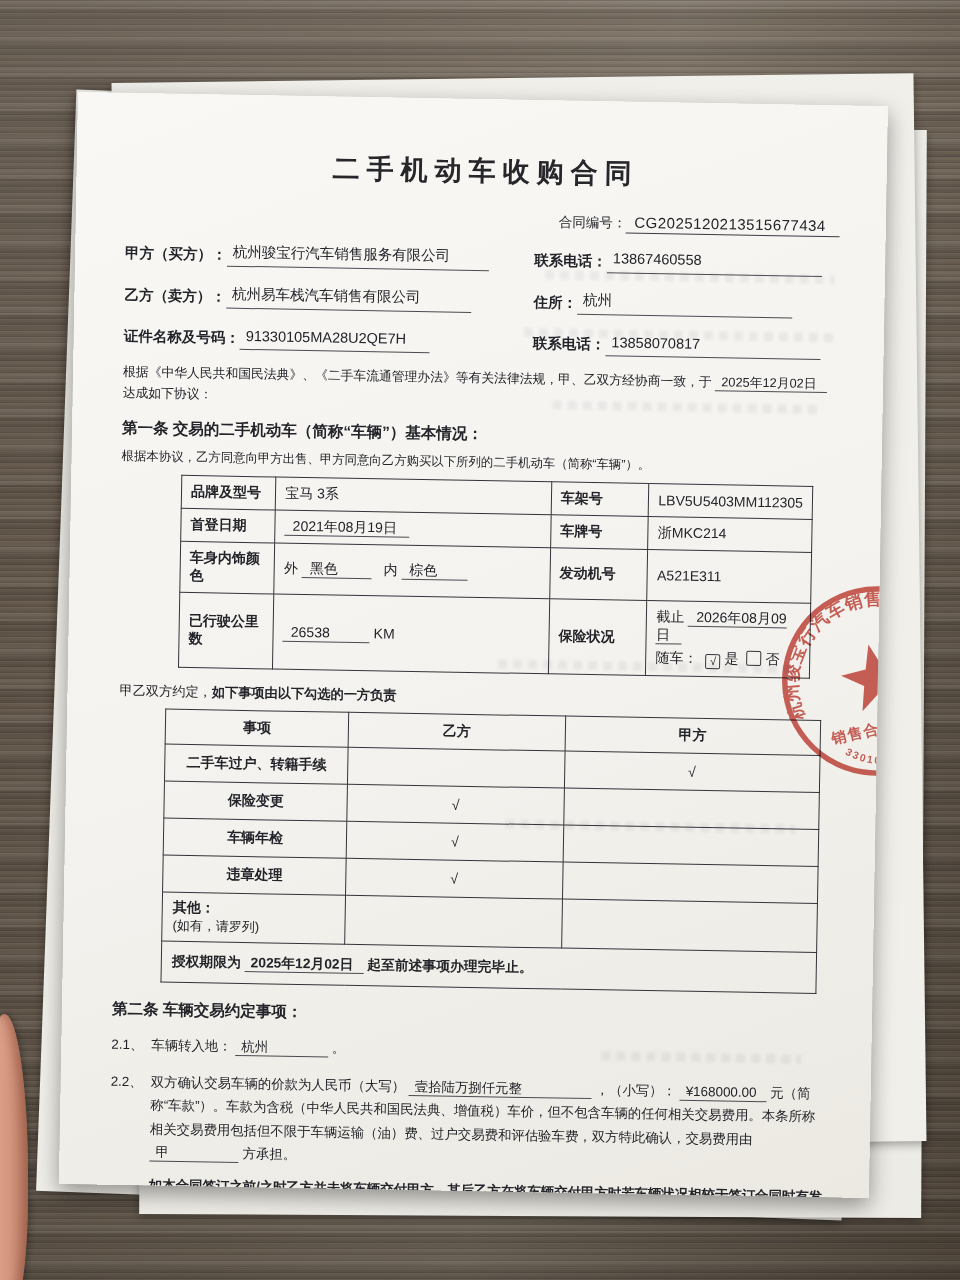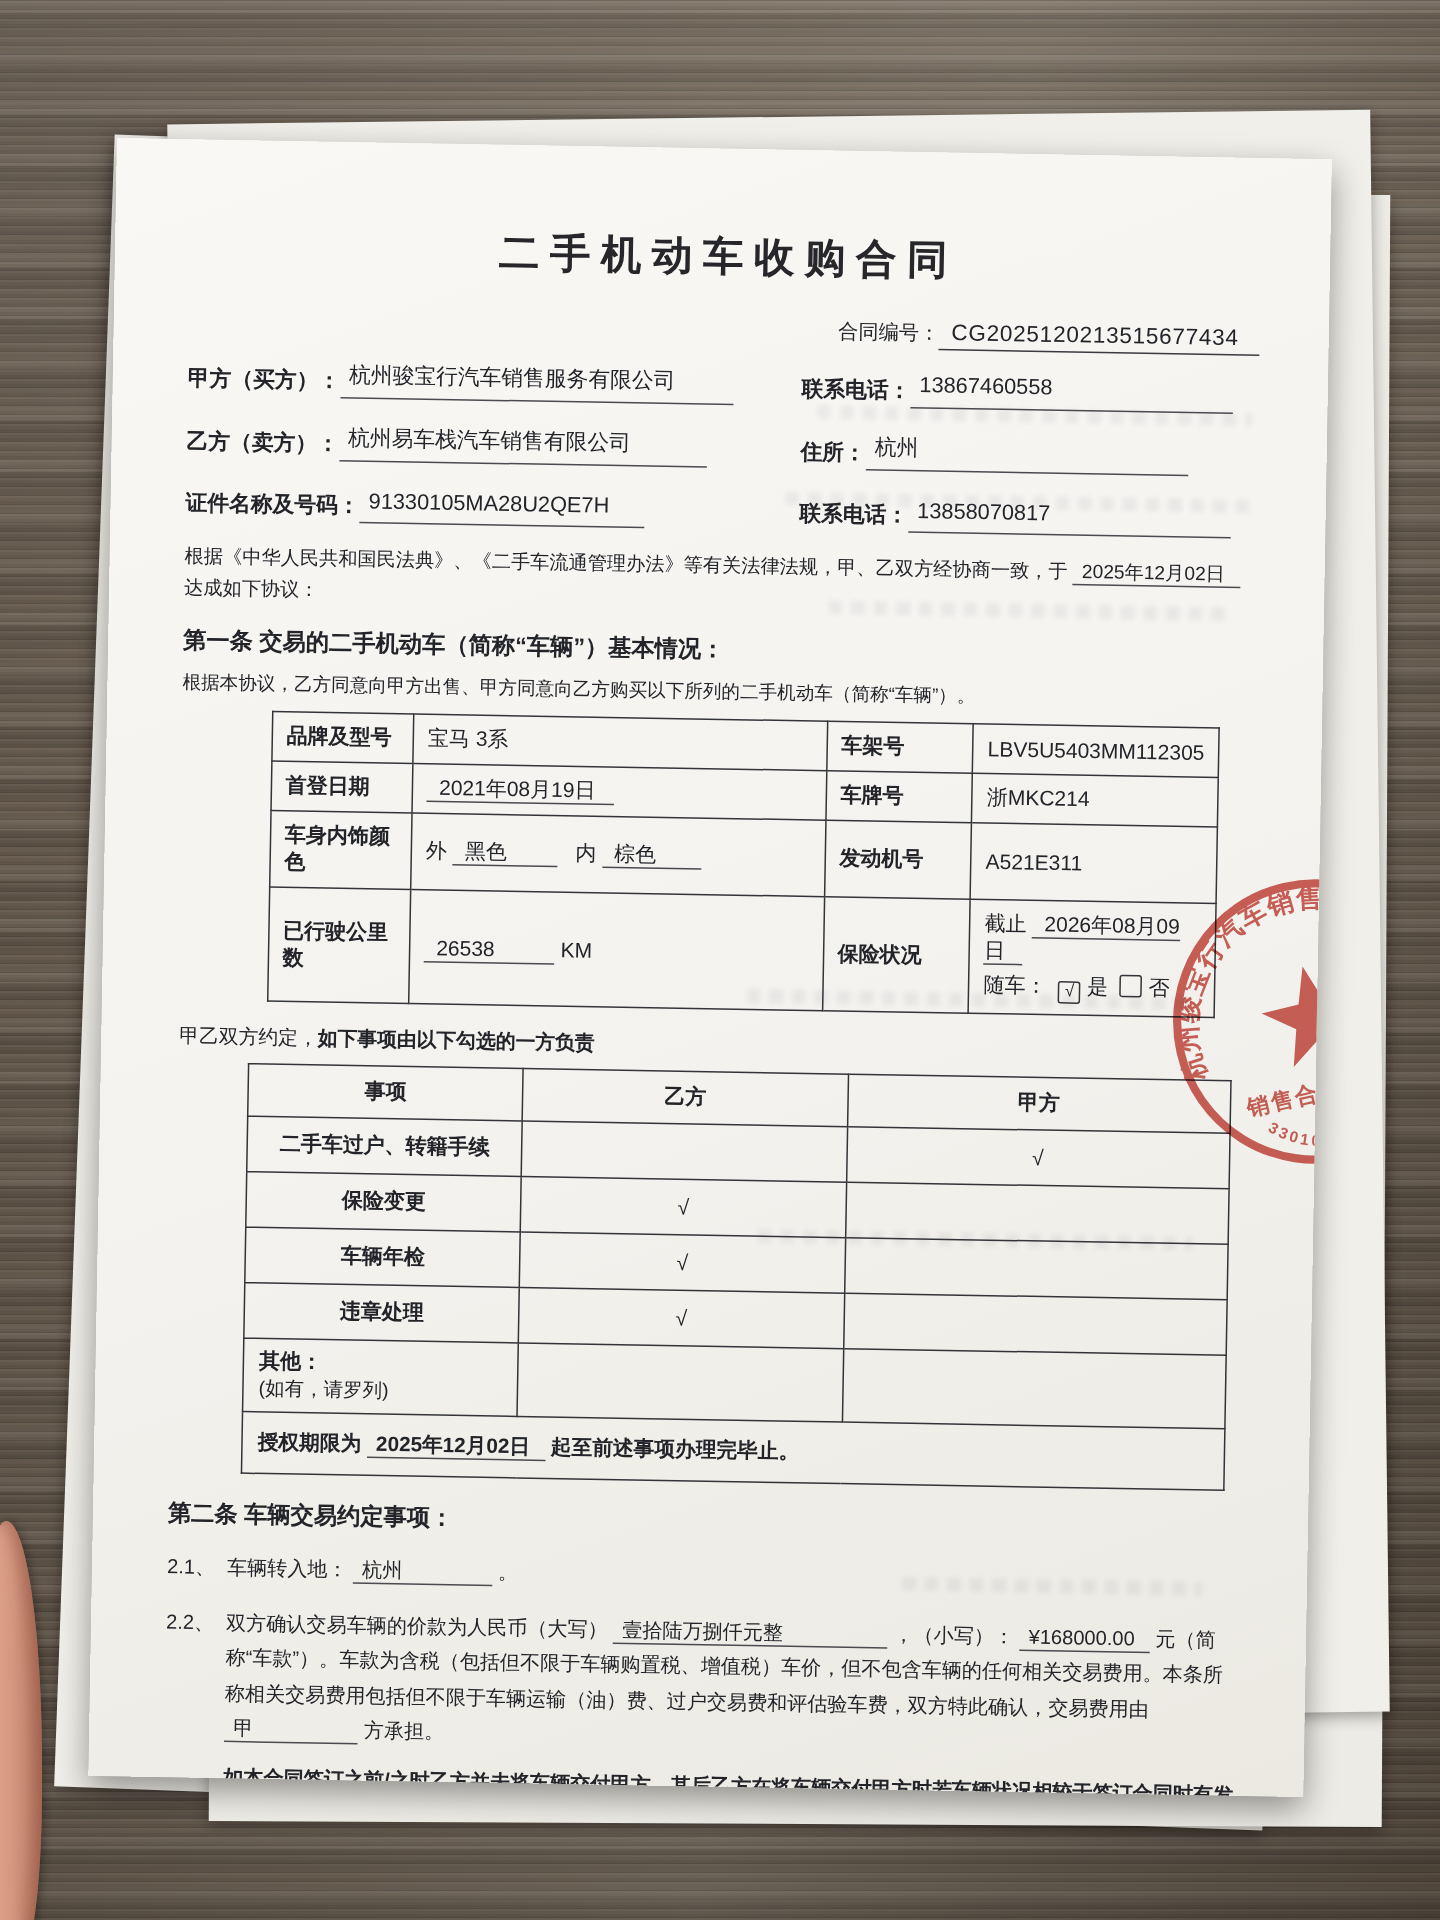--- a/index.html
+++ b/index.html
@@ -247,21 +247,21 @@
         </span>
       </div>
 
       <div class="item">
         <span class="no">2.2、</span>
         <span class="body">
           <span>双方确认交易车辆的价款为人民币（大写）</span>
           <span class="u" style="padding-right:70px;">壹拾陆万捌仟元整</span>
           <span>，（小写）：</span>
           <span class="u">¥168000.00</span>
-          <span>元（简称“车款”）。车款为含税（包括但不限于车辆购置税、增值税）车价，但不包含车辆的任何相关交易费用。本条所称相关交易费用包括但不限于车辆运输（油）费、过户交易费和评估验车费，双方特此确认，交易费用由</span>
+          <span>元（简称“车款”）。车款为含税（中华人民共和国民法典、增值税）车价，但不包含车辆的任何相关交易费用。本条所称相关交易费用包括但不限于车辆运输（油）费、过户交易费和评估验车费，双方特此确认，交易费用由</span>
           <span class="u" style="padding-right:70px;">甲</span>
           <span>方承担。</span>
         </span>
       </div>
 
       <div class="warning">如本合同签订之前/之时乙方并未将车辆交付甲方，其后乙方在将车辆交付甲方时若车辆状况相较于签订合同时有发生事故或其他重大变化，甲方有权单方对车辆价款进行调整，如乙方不同意该调整后的价格，本协议即自动终止。</div>
 
     </div>
 
     <svg class="stamp" viewBox="0 0 200 200">

